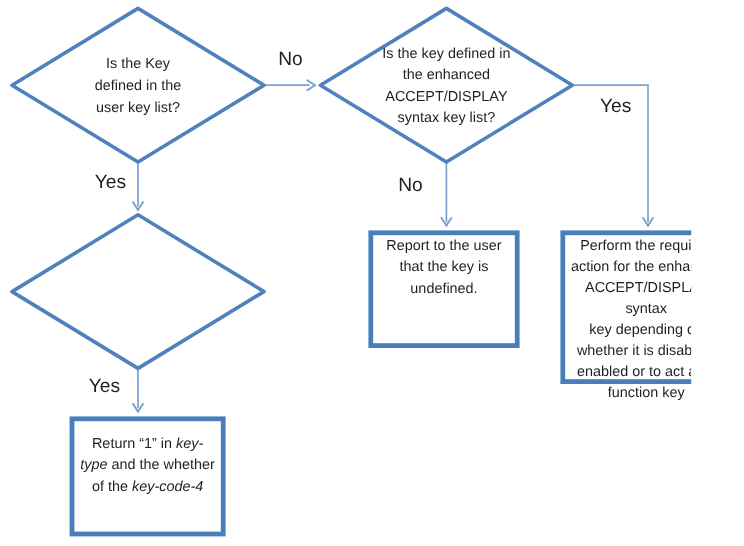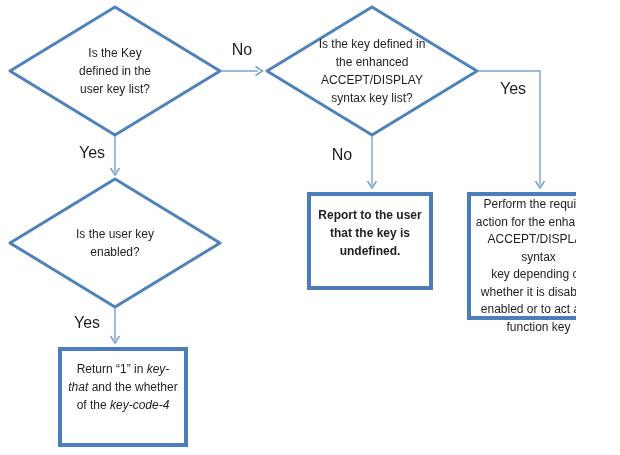--- a/index.html
+++ b/index.html
@@ -64,37 +64,35 @@
 
   <div class="node-text" style="left:55px; top:44px; width:120px;">Is the Key
 defined in the
 user key list?</div>
 
   <div class="node-text" style="left:302px; top:35px; width:140px;">Is the key defined in
 the enhanced
 ACCEPT/DISPLAY
 syntax key list?</div>
 
-  <div class="node-text" style="left:55px; top:225px; width:120px;">Is the user key
-enabled?</div>
 
-  <div class="node-text" style="left:311px; top:206px; width:118px;font-weight:bold;">Report to the user
+  <div class="node-text" style="left:311px; top:195px; width:118px;">Report to the user
 that the key is
 undefined.</div>
 
   <div class="node-text" id="perform-text" style="left:471px; top:196px; width:135px;text-align:center;">Perform the required
 action for the enhanced
 ACCEPT/DISPLAY syntax
 key depending on
 whether it is disabled,
 enabled or to act as a
 function key</div>
 
   <div class="node-text" style="left:62px; top:360px; width:122px;"><span>Return “1” in </span><i>key-</i>
-<i>that</i><span> and the whether</span>
+<i>type</i><span> and the whether</span>
 <span>of the </span><i>key-code-4</i></div>
 
   <div class="edge-label" style="left:242px; top:43px;">No</div>
 
   <div class="edge-label" style="left:92px; top:146px;">Yes</div>
 
   <div class="edge-label" style="left:342px; top:148px;">No</div>
 
   <div class="edge-label" style="left:513px; top:82px;">Yes</div>
 

